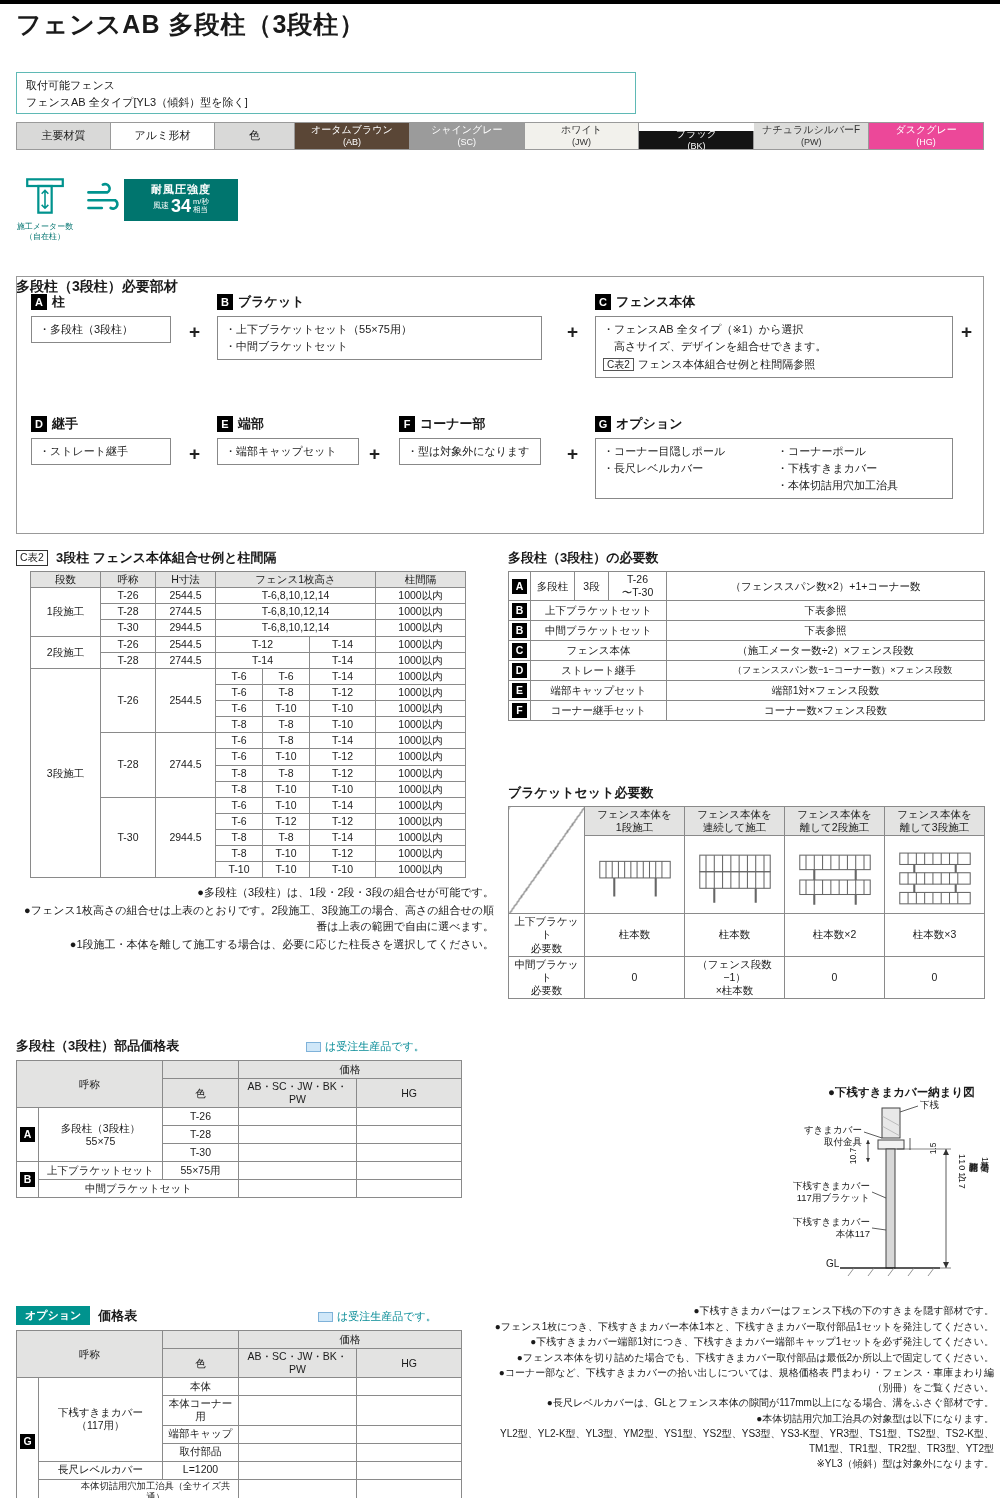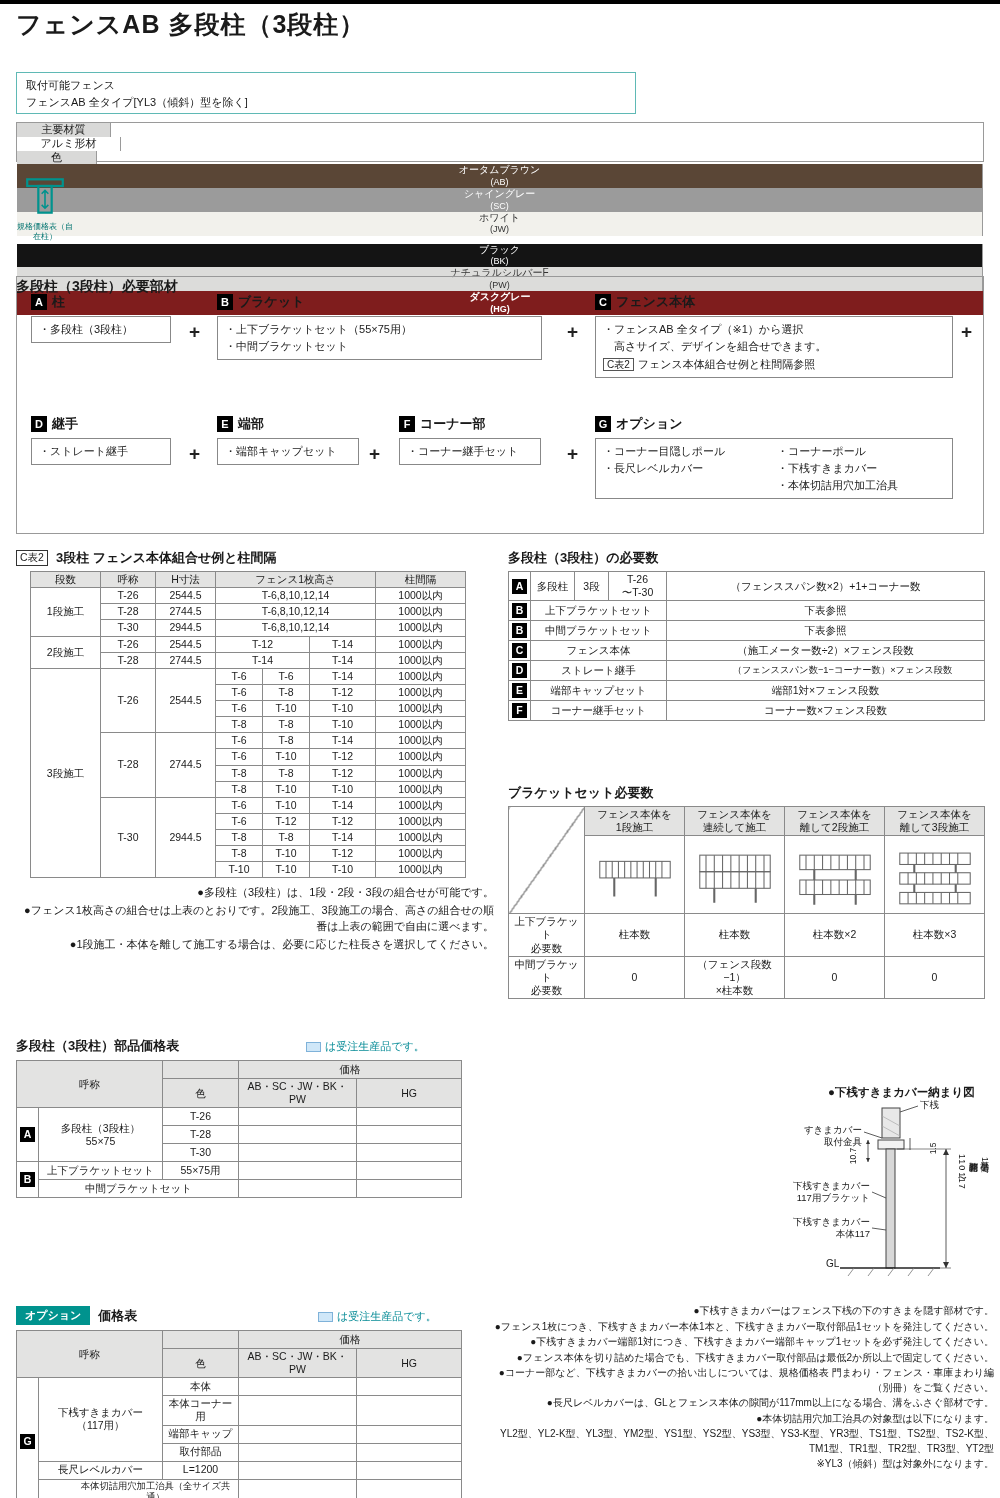--- a/index.html
+++ b/index.html
@@ -3,34 +3,34 @@
 <meta charset="utf-8">
 <style>
   * { margin:0; padding:0; box-sizing:border-box; }
   body { font-family:"Liberation Sans","DejaVu Sans",sans-serif; background:#fff; color:#1a1a1a; }
   .page { position:relative; width:1000px; height:1498px; background:#fff; overflow:hidden; }
   .toprule { position:absolute; left:0; top:0; width:100%; height:4px; background:#000; }
   .title { position:absolute; left:16px; top:8px; font-size:25px; font-weight:bold; letter-spacing:1px; }
 
   .compat { position:absolute; left:16px; top:72px; width:620px; height:42px; border:1px solid #5fb9b5; padding:4px 9px; font-size:11px; line-height:1.5; }
 
-  .matbar { position:absolute; left:16px; top:122px; width:968px; height:40px; display:flex; border:1px solid #9a9a9a; background:#fff;flex-direction:column; }
+  .matbar { position:absolute; left:16px; top:122px; width:968px; height:28px; display:flex; border:1px solid #9a9a9a; background:#fff; }
   .m-cell { display:flex; flex-direction:column; align-items:center; justify-content:center; font-size:11px; border-right:1px solid #9a9a9a; text-align:center; line-height:1.25; }
   .m-cell:last-child { border-right:none; }
   .m-gray { background:#d9d9d8; width:94px; }
   .m-white { background:#fff; width:104px; }
   .m-collabel { width:80px; }
   .sw { flex:1; font-size:10px; }
   .sw .code { font-size:9px;text-align:center; }
   .sw-0 { background:#5a4636; color:#fff; }
   .sw-1 { background:#9b9b9b; color:#fff; }
   .sw-2 { background:#f2f1ec; color:#333; }
   .sw-3 { background:#141414; color:#fff;margin-top:8px; }
   .sw-4 { background:#dcdcda; color:#333; }
-  .sw-5 { background:#7f1d1d; color:#fff;font-weight:bold; }
+  .sw-5 { background:#ec4899; color:#fff; }
 
   .freepole { position:absolute; left:16px; top:176px; width:58px; text-align:center; }
   .fp-icon svg { width:40px; height:40px; }
   .fp-label { font-size:8px; color:#00736f; line-height:1.3; margin-top:2px; }
   .windbadge { position:absolute; left:84px; top:178px; display:flex; align-items:center; }
   .wind-icon svg { width:40px; height:40px; }
   .wind-box { width:114px; height:42px; background:#00756e; color:#fff; text-align:center; padding-top:3px; }
   .wind-title { font-size:11px; font-weight:bold; letter-spacing:1px; }
   .wind-val { display:flex; align-items:center; justify-content:center; gap:2px; line-height:1; }
   .wv-s { font-size:8px; }
@@ -133,23 +133,45 @@
   <div class="freepole">
     <div class="fp-icon">
       <svg viewBox="0 0 36 36">
           <g stroke="#00938e" fill="none" stroke-width="2">
         <rect x="2" y="3" width="32" height="6"></rect>
         <rect x="12" y="9" width="12" height="24"></rect>
         <path d="M18 13v16M15 16l3-3 3 3M15 26l3 3 3-3" stroke-width="1.4"></path>
       </g>
         </svg>
     </div>
-    <div class="fp-label">規格価格表（自在柱）</div>
-  </div>
-
+    <div class="fp-label">施工メーター数（自在柱）</div>
+  </div>
+
+  <div class="windbadge">
+    <div class="wind-icon">
+      <svg viewBox="0 0 36 36">
+          <g stroke="#00938e" fill="none" stroke-width="2.4" stroke-linecap="round">
+        <path d="M4 13h17a4 4 0 1 0-4-7"></path>
+        <path d="M4 20h24a4 4 0 1 1-4 7"></path>
+        <path d="M4 27h12"></path>
+      </g>
+        </svg>
+    </div>
+    <div class="wind-box">
+      <div class="wind-title">耐風圧強度</div>
+      <div class="wind-val">
+        <span class="wv-s">風速</span>
+        <span class="wv-b">34</span>
+        <span class="wv-col">
+          <span>m/秒</span>
+          <span>相当</span>
+        </span>
+      </div>
+    </div>
+  </div>
 
   <div class="parts-head">多段柱（3段柱）必要部材</div>
   <div class="parts-box">
     <div class="card" style="left:14px;top:16px;width:140px;">
       <div class="card-h">
           <span class="bbadge">A</span>
           <span class="card-t">柱</span>
         </div>
       <div class="card-box">
           <div class="card-line">・多段柱（3段柱）</div>
@@ -203,21 +225,21 @@
           <div class="card-line">・端部キャップセット</div>
         </div>
     </div>
     <div class="plus" style="left:352px;top:166px;">+</div>
     <div class="card" style="left:382px;top:138px;width:142px;">
       <div class="card-h">
           <span class="bbadge">F</span>
           <span class="card-t">コーナー部</span>
         </div>
       <div class="card-box">
-          <div class="card-line">・コーナー継手セット</div>
+          <div class="card-line">・型は対象外になります</div>
         </div>
     </div>
     <div class="plus" style="left:550px;top:166px;">+</div>
     <div class="card" style="left:578px;top:138px;width:358px;">
       <div class="card-h">
           <span class="bbadge">G</span>
           <span class="card-t">オプション</span>
         </div>
       <div class="card-box g-box">
         <div class="g-col">

